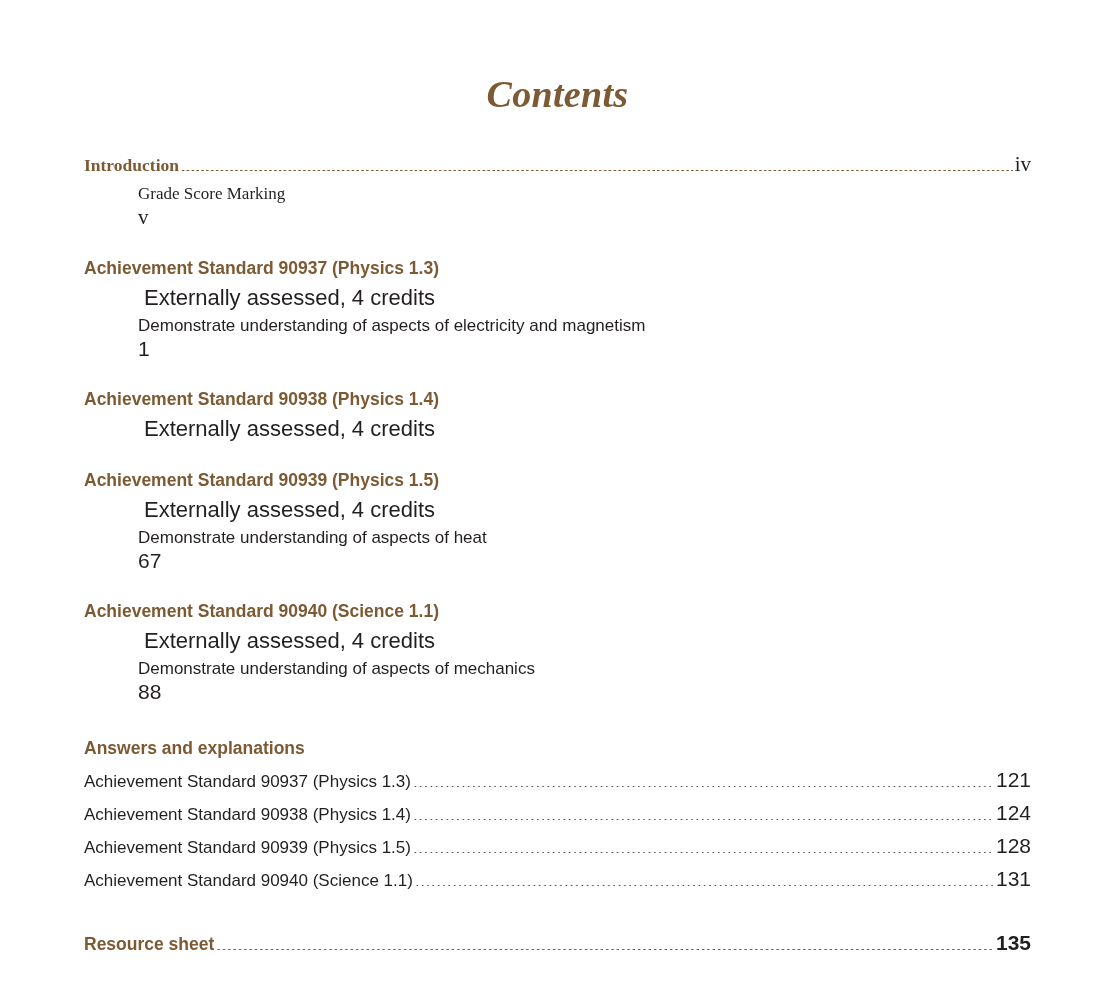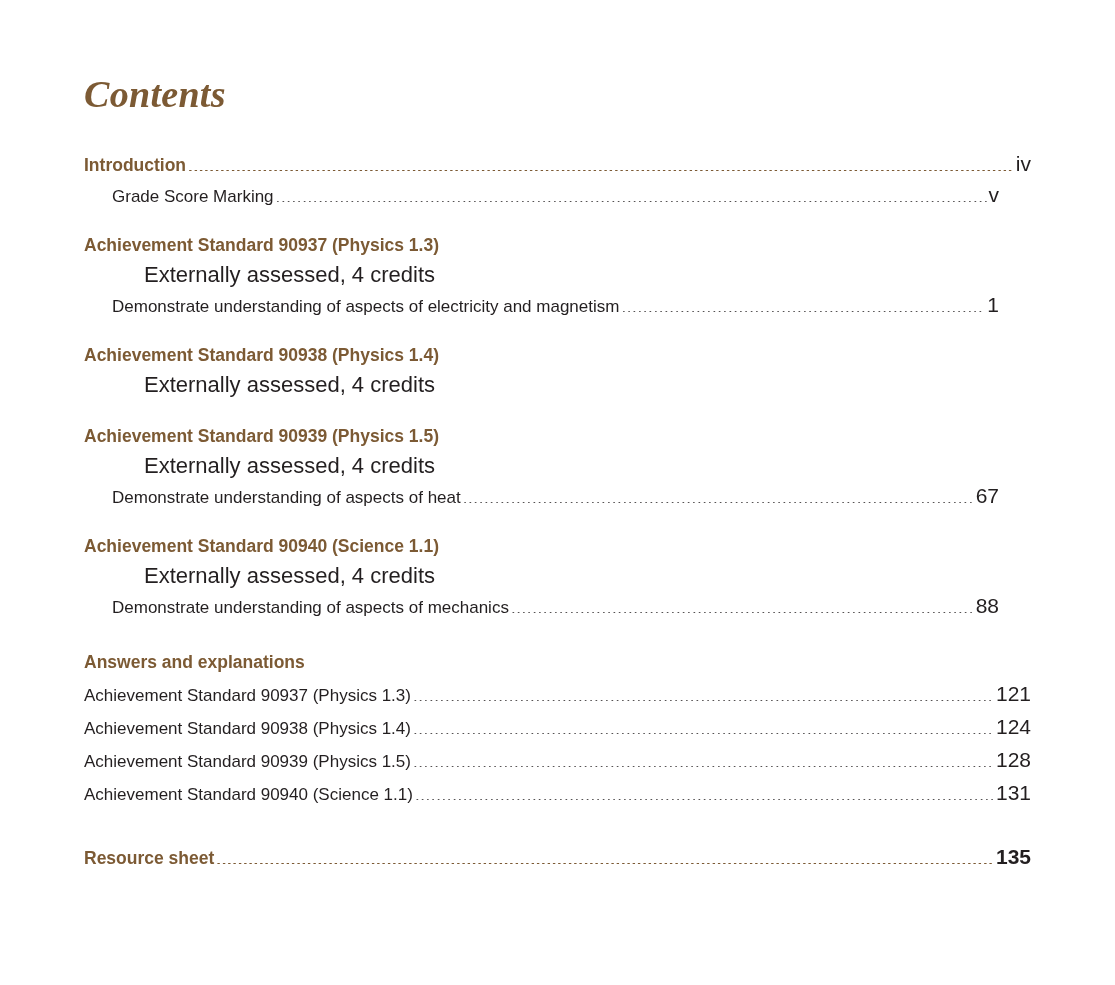--- a/index.html
+++ b/index.html
@@ -23,20 +23,21 @@
   }
   .contents-title {
     font-family: "Liberation Serif", serif;
     font-weight: bold;
     font-style: italic;
     font-size: 38px;
     color: #7c5a34;
     margin: 0;
     padding-top: 72px;
     letter-spacing: 0.3px;
+    text-align: center;
   }
 
   
   .row {
     display: flex;
     align-items: baseline;
     width: 947px;
   }
   .row .txt {
     white-space: nowrap;
@@ -70,26 +71,27 @@
   }
   .brown-bold .leader::before { color: #7c5a34; }
   .brown-bold .pg { color: #231f20; font-weight: normal; }
 
   .plain {
     font-size: 17px;
     color: #231f20;
   }
 
   .indent {
-    margin-left: 28px;
+    margin-left: 52px;
     width: 887px;
+    flex-direction: column;
   }
 
   
-  .intro-block { margin-top: 36px; }
+  .intro-block { margin-top: 36px; font-family: Liberation Serif, serif; }
   .sub-row { margin-top: 7px; }
 
   .std-block { margin-top: 28px; }
   .std-head { margin-bottom: 6px; }
   .std-credits {
     margin-left: 60px;
     font-size: 22px;
     margin-bottom: 5px;
   }
 

